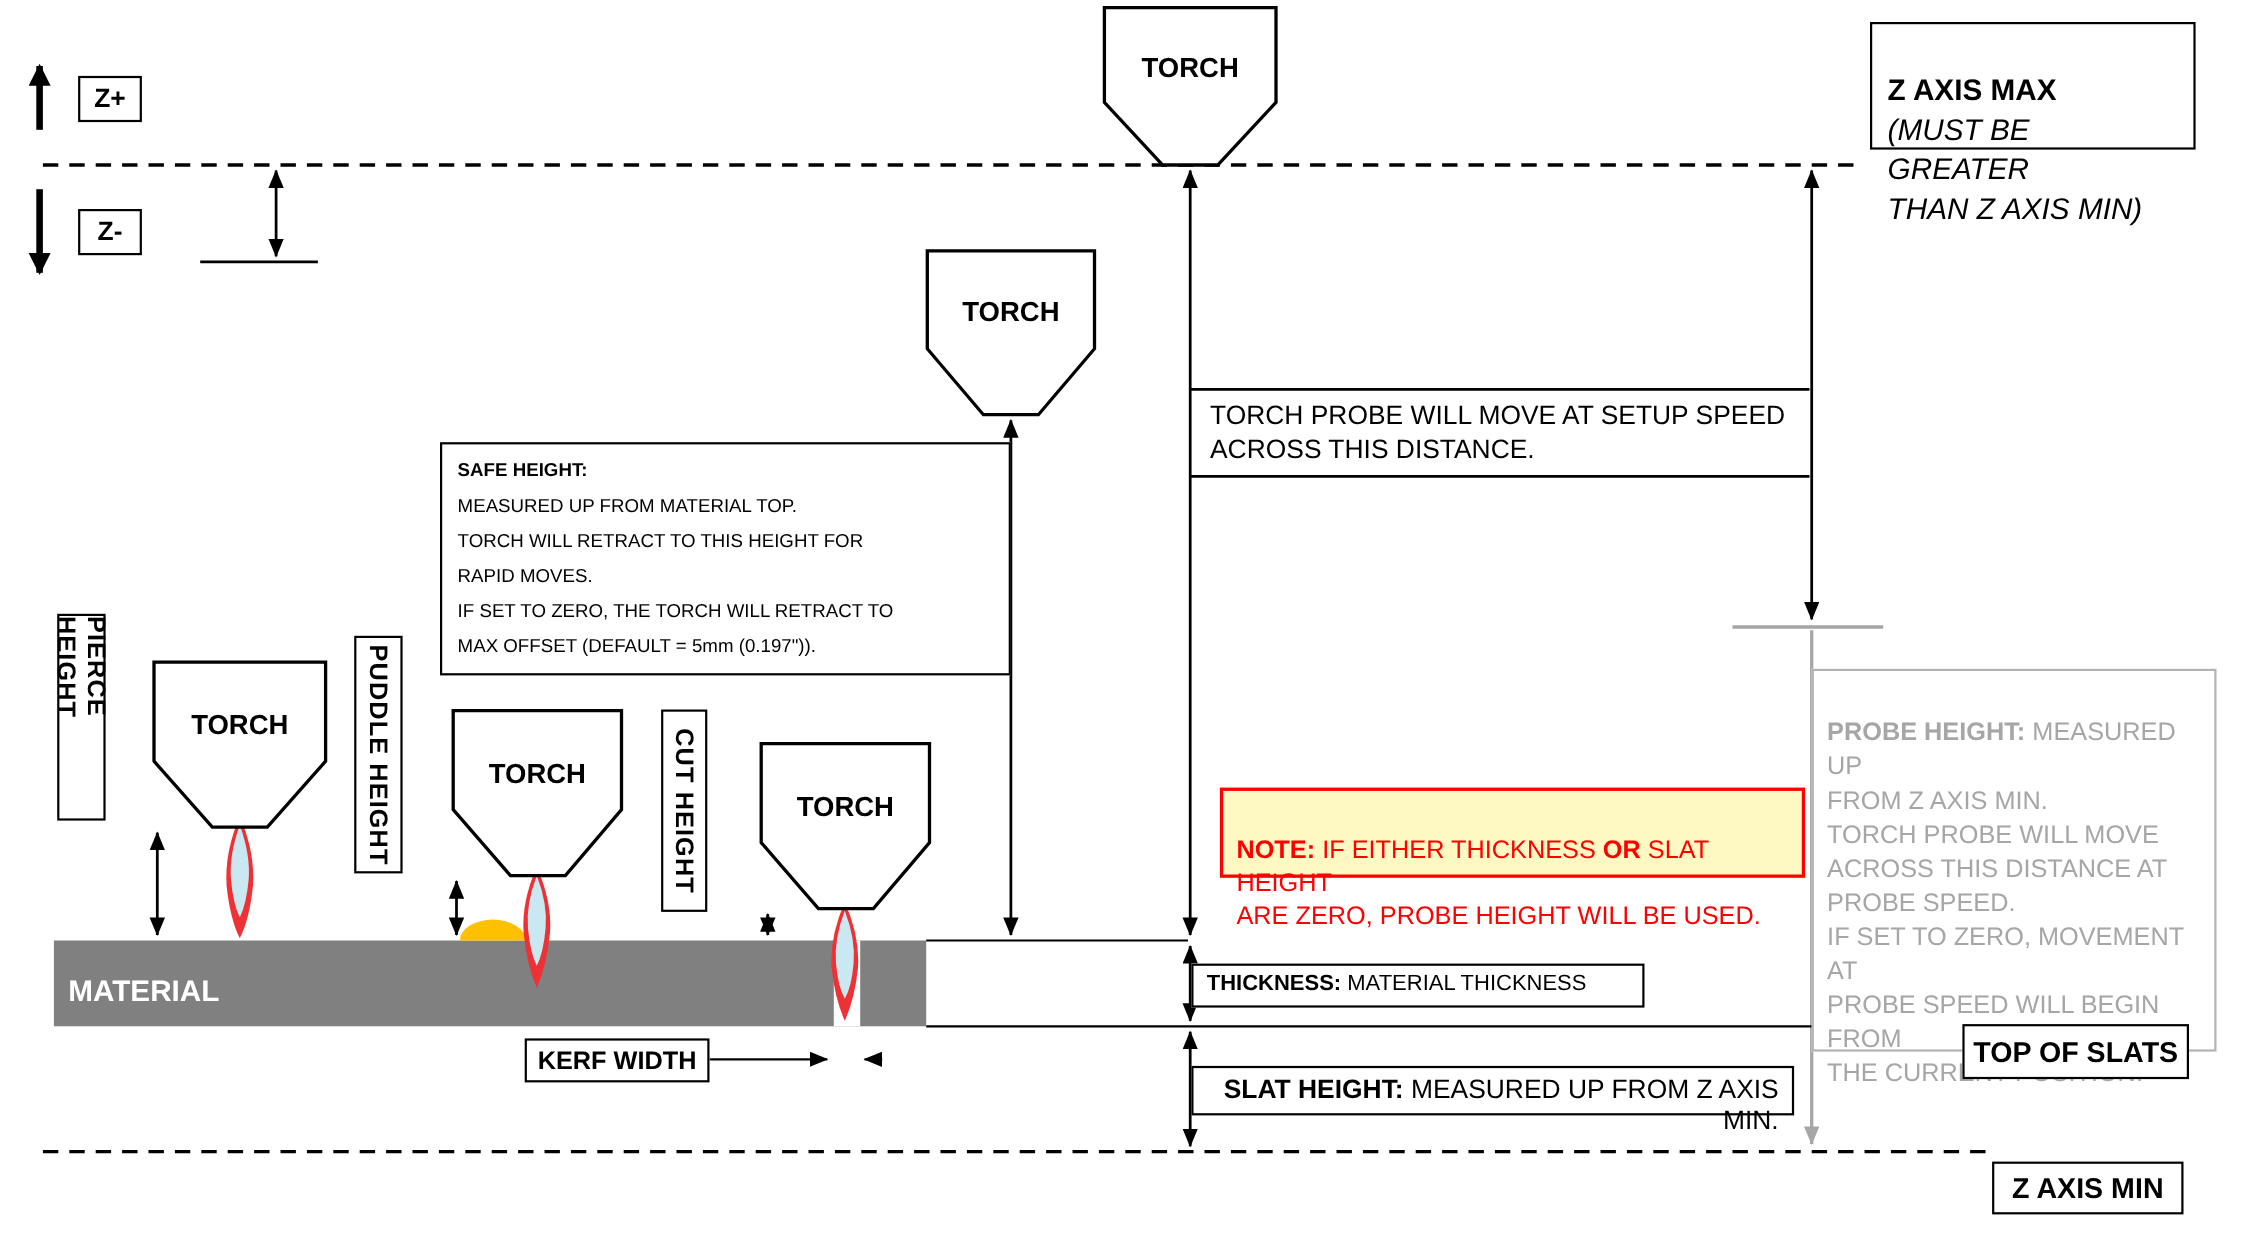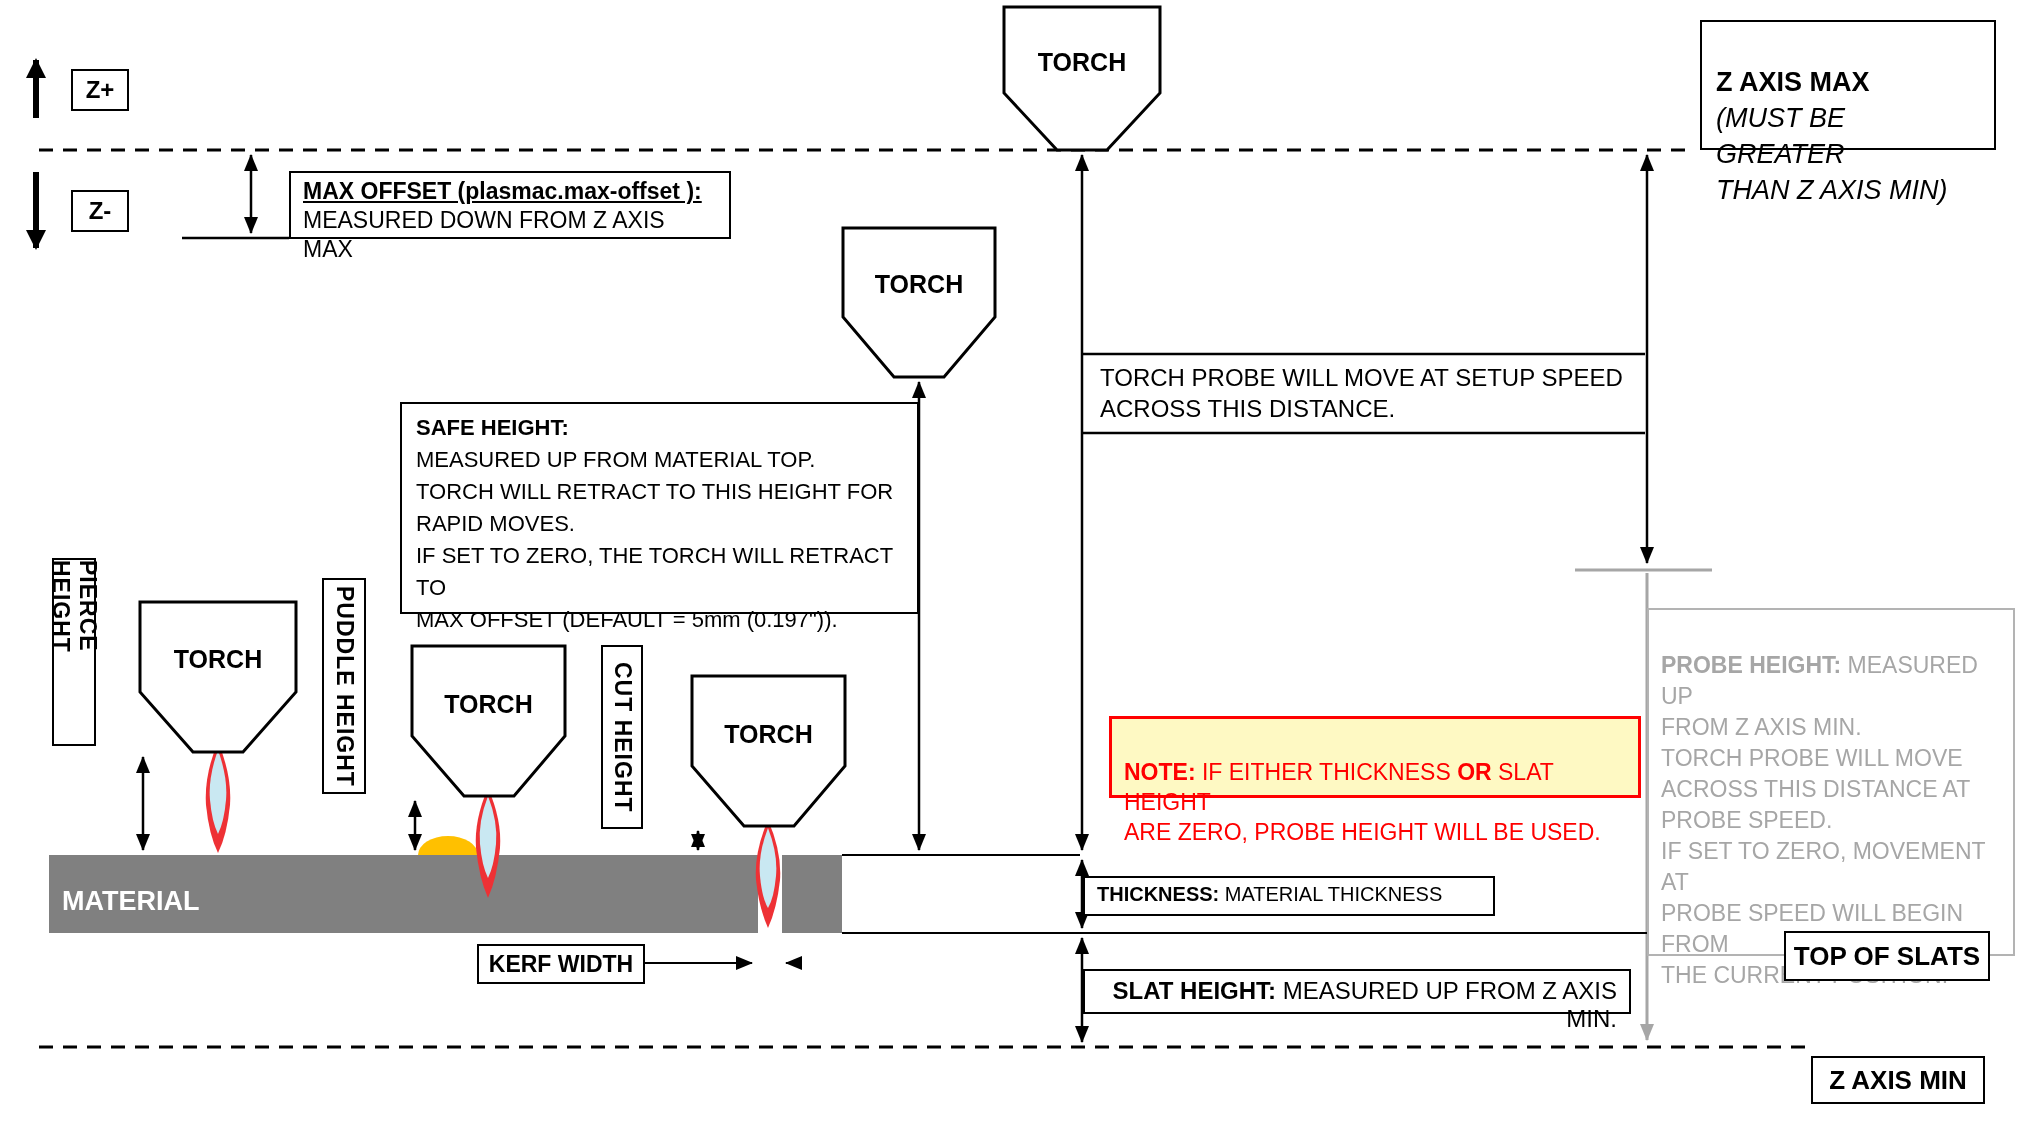--- a/index.html
+++ b/index.html
@@ -98,31 +98,27 @@
   <div class="torchlabel" style="left:412px;top:690px;width:153px;">TORCH</div>
   <div class="torchlabel" style="left:692px;top:720px;width:153px;">TORCH</div>
 
   <div class="box center b" style="left:71px;top:69px;width:58px;height:42px;font-size:24px;">
     <span>Z+</span>
   </div>
   <div class="box center b" style="left:71px;top:190px;width:58px;height:42px;font-size:24px;">
     <span>Z-</span>
   </div>
 
-  <div class="box" style="left:289px;top:171px;width:442px;height:68px;padding:4px 12px;font-size:23px;line-height:29px;">
-    <div><span class="b u">MAX OFFSET (plasmac.max-offset ):</span></div>
-    <div><span>MEASURED DOWN FROM Z AXIS MAX</span></div>
-  </div>
 
-  <div class="box pre" style="left:1700px;top:20px;width:296px;height:130px;padding:6px 14px;font-size:27px;line-height:36px;">
+  <div class="box pre" style="left:1700px;top:20px;width:296px;height:116px;padding:6px 14px;font-size:27px;line-height:36px;">
     <span class="b">Z AXIS MAX</span><span class="i"> </span><span class="i pre" style="display:block;">(MUST BE GREATER
 THAN Z AXIS MIN)</span>
   </div>
 
-  <div class="box" style="left:400px;top:402px;width:519px;height:212px;padding:8px 14px;font-size:22px;line-height:32px;">
+  <div class="box" style="left:400px;top:402px;width:519px;height:212px;padding:8px 14px;font-size:17px;line-height:32px;">
     <span class="b" style="display:block;">SAFE HEIGHT:</span>
     <span class="pre">MEASURED UP FROM MATERIAL TOP.
 TORCH WILL RETRACT TO THIS HEIGHT FOR
 RAPID MOVES.
 IF SET TO ZERO, THE TORCH WILL RETRACT TO
 MAX OFFSET (DEFAULT = 5mm (0.197")).</span>
   </div>
 
   <div class="noborder pre" style="left:1100px;top:362px;width:540px;font-size:24px;line-height:31px;">TORCH PROBE WILL MOVE AT SETUP SPEED
 ACROSS THIS DISTANCE.</div>

